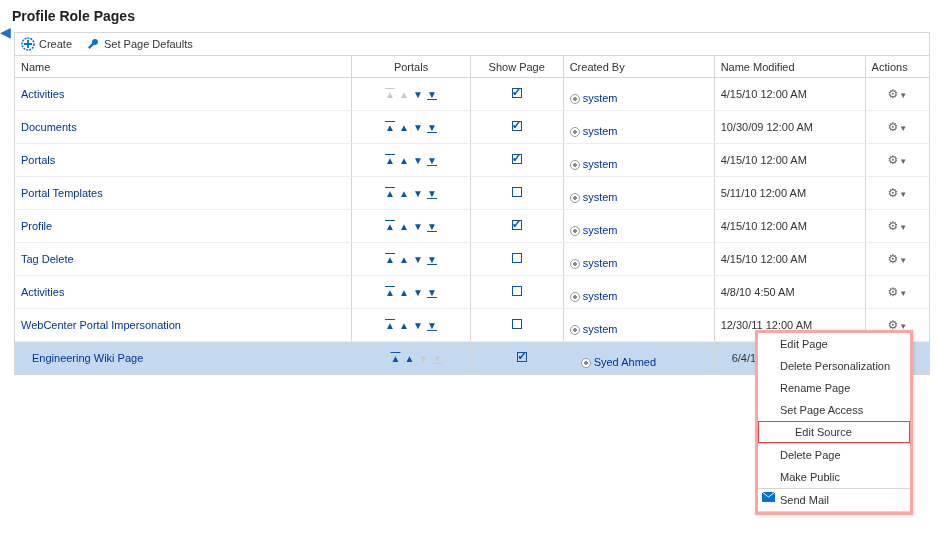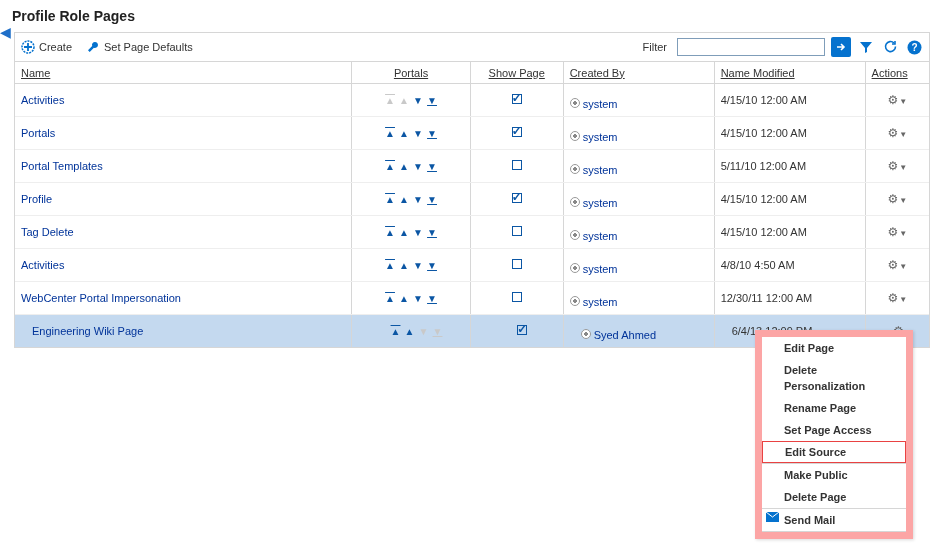--- a/index.html
+++ b/index.html
@@ -11,43 +11,43 @@
     .toolbar { display: flex; align-items: center; border-top: 1px solid #d6d6d6; padding: 4px 6px; }
     .toolbar-left { display: flex; align-items: center; gap: 14px; }
     .tb-btn { display: flex; align-items: center; gap: 4px; color: #333; cursor: pointer; }
     .tb-icon { width: 14px; height: 14px; display: inline-flex; align-items: center; justify-content: center; }
     .toolbar-right { margin-left: auto; display: flex; align-items: center; gap: 6px; }
     .filter-label { color: #333; margin-right: 4px; }
     .filter-input { width: 148px; height: 18px; border: 1px solid #7f9db9; font-size: 11px; padding: 1px 3px; }
     .sq-btn { width: 20px; height: 20px; background: #0572ce; border-radius: 2px; display: flex; align-items: center; justify-content: center; color: #fff; cursor: pointer; }
     .icon-btn { width: 18px; height: 18px; display: flex; align-items: center; justify-content: center; color: #0572ce; cursor: pointer; }
     table.data { width: 100%; border-collapse: collapse; }
-    table.data th { text-align: left; font-weight: normal; color: #333; background: #fff; border-top: 1px solid #d6d6d6; border-bottom: 1px solid #d6d6d6; padding: 4px 6px; height: 22px; text-decoration: underline; }
+    table.data th { text-align: left; font-weight: normal; color: #333; background: #fff; border-top: 1px solid #d6d6d6; border-bottom: 1px solid #d6d6d6; padding: 4px 6px; height: 22px; }
     table.data th + th, table.data td + td { border-left: 1px solid #d6d6d6; }
     table.data th.center { text-align: center; }
     table.data td { padding: 6px 6px; border-bottom: 1px solid #eee; vertical-align: middle; height: 26px; }
     table.data tbody tr:last-child td { border-bottom: none; }
     .link { color: #003399; cursor: pointer; }
     .reorder-cell { white-space: nowrap; text-align: center; }
     .reorder-cell span { display: inline-block; width: 14px; text-align: center; font-size: 10px; cursor: pointer; }
     .r-active { color: #0b56a4; }
     .r-disabled { color: #c9c9c9; cursor: default; }
     .chk { text-align: center; }
     .chk-box { display: inline-block; width: 10px; height: 10px; border: 1.5px solid #0b56a4; position: relative; }
     .chk-checked::after { content: '✓'; position: absolute; left: -1px; top: -4px; font-size: 12px; color: #0b56a4; font-weight: bold; }
-    .created-by { display: flex; align-items: flex-start; gap: 3px; margin-top: 8px; }
+    .created-by { display: flex; align-items: flex-end; gap: 3px; margin-top: 8px; }
     .radio-icon { width: 10px; height: 10px; border: 1px solid #999; border-radius: 50%; display: inline-block; position: relative; background: radial-gradient(circle at center, #888 0 2px, #fff 2px); }
     .actions-cell { text-align: center; white-space: nowrap; }
     .gear { color: #666; font-size: 12px; cursor: pointer; }
     .gear-caret { color: #666; font-size: 8px; margin-left: 1px; }
     tr.selected td { background: #c4d9ef; padding-left: 17px; }
-    .menu { position: absolute; left: 755px; top: 330px; width: 158px; background: #fff; border: 7px solid #fca5a5; box-shadow: 1px 1px 3px rgba(0,0,0,0.15); z-index: 10; font-weight: bold; }
+    .menu { position: absolute; left: 755px; top: 330px; width: 158px; background: #fff; border: 3px solid #fca5a5; box-shadow: 1px 1px 3px rgba(0,0,0,0.15); z-index: 10; }
     .menu-item { padding: 3px 8px 3px 22px; color: #333; cursor: pointer; position: relative; line-height: 16px; font-size: 11px; }
     .menu-sep { border-top: 1px solid #d6d6d6; margin: 0; }
-    .menu-item.highlighted { border: 1px solid #e94242; padding: 2px 7px 2px 22px; }
+    .menu-item.highlighted { border: 1px solid #e94242; padding: 2px 7px 2px 36px; }
     .menu-item .mi-icon { position: absolute; left: 4px; top: 3px; color: #0572ce; }
     svg { display: block; }
     .col-name{width:290px;} .col-reorder{width:102px;} .col-show{width:80px;} .col-created{width:130px;} .col-mod{width:130px;} .col-actions{width:55px; text-align:right;}
   </style>
 </head>
 <body>
 
 <div class="container" style="position:relative;">
   <span class="left-arrow">◀</span>
   <div class="page-title">Profile Role Pages</div>
@@ -66,46 +66,20 @@
         </div>
         <div class="tb-btn">
           <span class="tb-icon">
             <svg width="14" height="14" viewBox="0 0 14 14">
                 <path d="M9 2a3 3 0 0 0-2.8 4.1L2 10.3l1.7 1.7 4.2-4.2A3 3 0 1 0 9 2z" fill="#0572ce"></path>
               </svg>
           </span>
           <span>Set Page Defaults</span>
         </div>
       </div>
-      <div class="toolbar-right">
-        <span class="filter-label">Filter</span>
-        <input class="filter-input" type="text" style="">
-        <div class="sq-btn">
-          <svg width="10" height="10" viewBox="0 0 10 10">
-              <path d="M1 5h6M5 2l3 3-3 3" stroke="#fff" stroke-width="1.6" fill="none"></path>
-            </svg>
-        </div>
-        <div class="icon-btn">
-          <svg width="14" height="14" viewBox="0 0 14 14">
-              <path d="M1 2h12L8 8v4l-2 1V8L1 2z" fill="#0572ce"></path>
-            </svg>
-        </div>
-        <div class="icon-btn">
-          <svg width="14" height="14" viewBox="0 0 14 14">
-              <path d="M11 3a5 5 0 1 0 1.5 3.5" fill="none" stroke="#0572ce" stroke-width="1.6"></path>
-              <path d="M12 1v3H9" fill="none" stroke="#0572ce" stroke-width="1.6"></path>
-            </svg>
-        </div>
-        <div class="icon-btn">
-          <svg width="15" height="15" viewBox="0 0 15 15">
-              <circle cx="7.5" cy="7.5" r="7" fill="#0572ce"></circle>
-              <text x="7.5" y="11" text-anchor="middle" font-size="10" font-weight="bold" fill="#fff">?</text>
-            </svg>
-        </div>
-      </div>
     </div>
 
     <table class="data">
       <thead>
         <tr>
           <th class="col-name">Name</th>
           <th class="col-reorder center">Portals</th>
           <th class="col-show center">Show Page</th>
           <th class="col-created">Created By</th>
           <th class="col-mod">Name Modified</th>
@@ -120,20 +94,33 @@
             <td>
               <span class="created-by">
                 <span class="radio-icon"></span>
                 <span class="link">system</span>
               </span>
             </td>
             <td>4/15/10 12:00 AM</td>
             <td class="actions-cell"><span class="gear">⚙</span><span class="gear-caret">▼</span></td>
           </tr>
           <tr>
+            <td><span class="link">Documents</span></td>
+            <td class="reorder-cell"><span class="r-active" style="text-decoration: overline;">▲</span><span class="r-active">▲</span><span class="r-active">▼</span><span class="r-active" style="text-decoration: underline;">▼</span></td>
+            <td class="chk"><span class="chk-box chk-checked"></span></td>
+            <td>
+              <span class="created-by">
+                <span class="radio-icon"></span>
+                <span class="link">system</span>
+              </span>
+            </td>
+            <td>10/30/09 12:00 AM</td>
+            <td class="actions-cell"><span class="gear">⚙</span><span class="gear-caret">▼</span></td>
+          </tr>
+          <tr>
             <td><span class="link">Portals</span></td>
             <td class="reorder-cell"><span class="r-active" style="text-decoration: overline;">▲</span><span class="r-active">▲</span><span class="r-active">▼</span><span class="r-active" style="text-decoration: underline;">▼</span></td>
             <td class="chk"><span class="chk-box chk-checked"></span></td>
             <td>
               <span class="created-by">
                 <span class="radio-icon"></span>
                 <span class="link">system</span>
               </span>
             </td>
             <td>4/15/10 12:00 AM</td>
@@ -222,22 +209,22 @@
   </div>
 </div>
 
 <div class="menu">
   <div class="menu-item">Edit Page</div>
   <div class="menu-item">Delete Personalization</div>
   <div class="menu-item">Rename Page</div>
   <div class="menu-item">Set Page Access</div>
   <div class="menu-item highlighted">Edit Source</div>
   <div class="menu-sep"></div>
+  <div class="menu-item">Delete Page</div>
   <div class="menu-item">Make Public</div>
-  <div class="menu-item">Delete Page</div>
   <div class="menu-sep"></div>
   <div class="menu-item">
     <span class="mi-icon">
       <svg width="13" height="10" viewBox="0 0 13 10">
           <rect x="0" y="0" width="13" height="10" fill="#0572ce"></rect>
           <path d="M0 0l6.5 5L13 0" stroke="#fff" stroke-width="1" fill="none"></path>
         </svg>
     </span>
     <span>Send Mail</span>
   </div>

